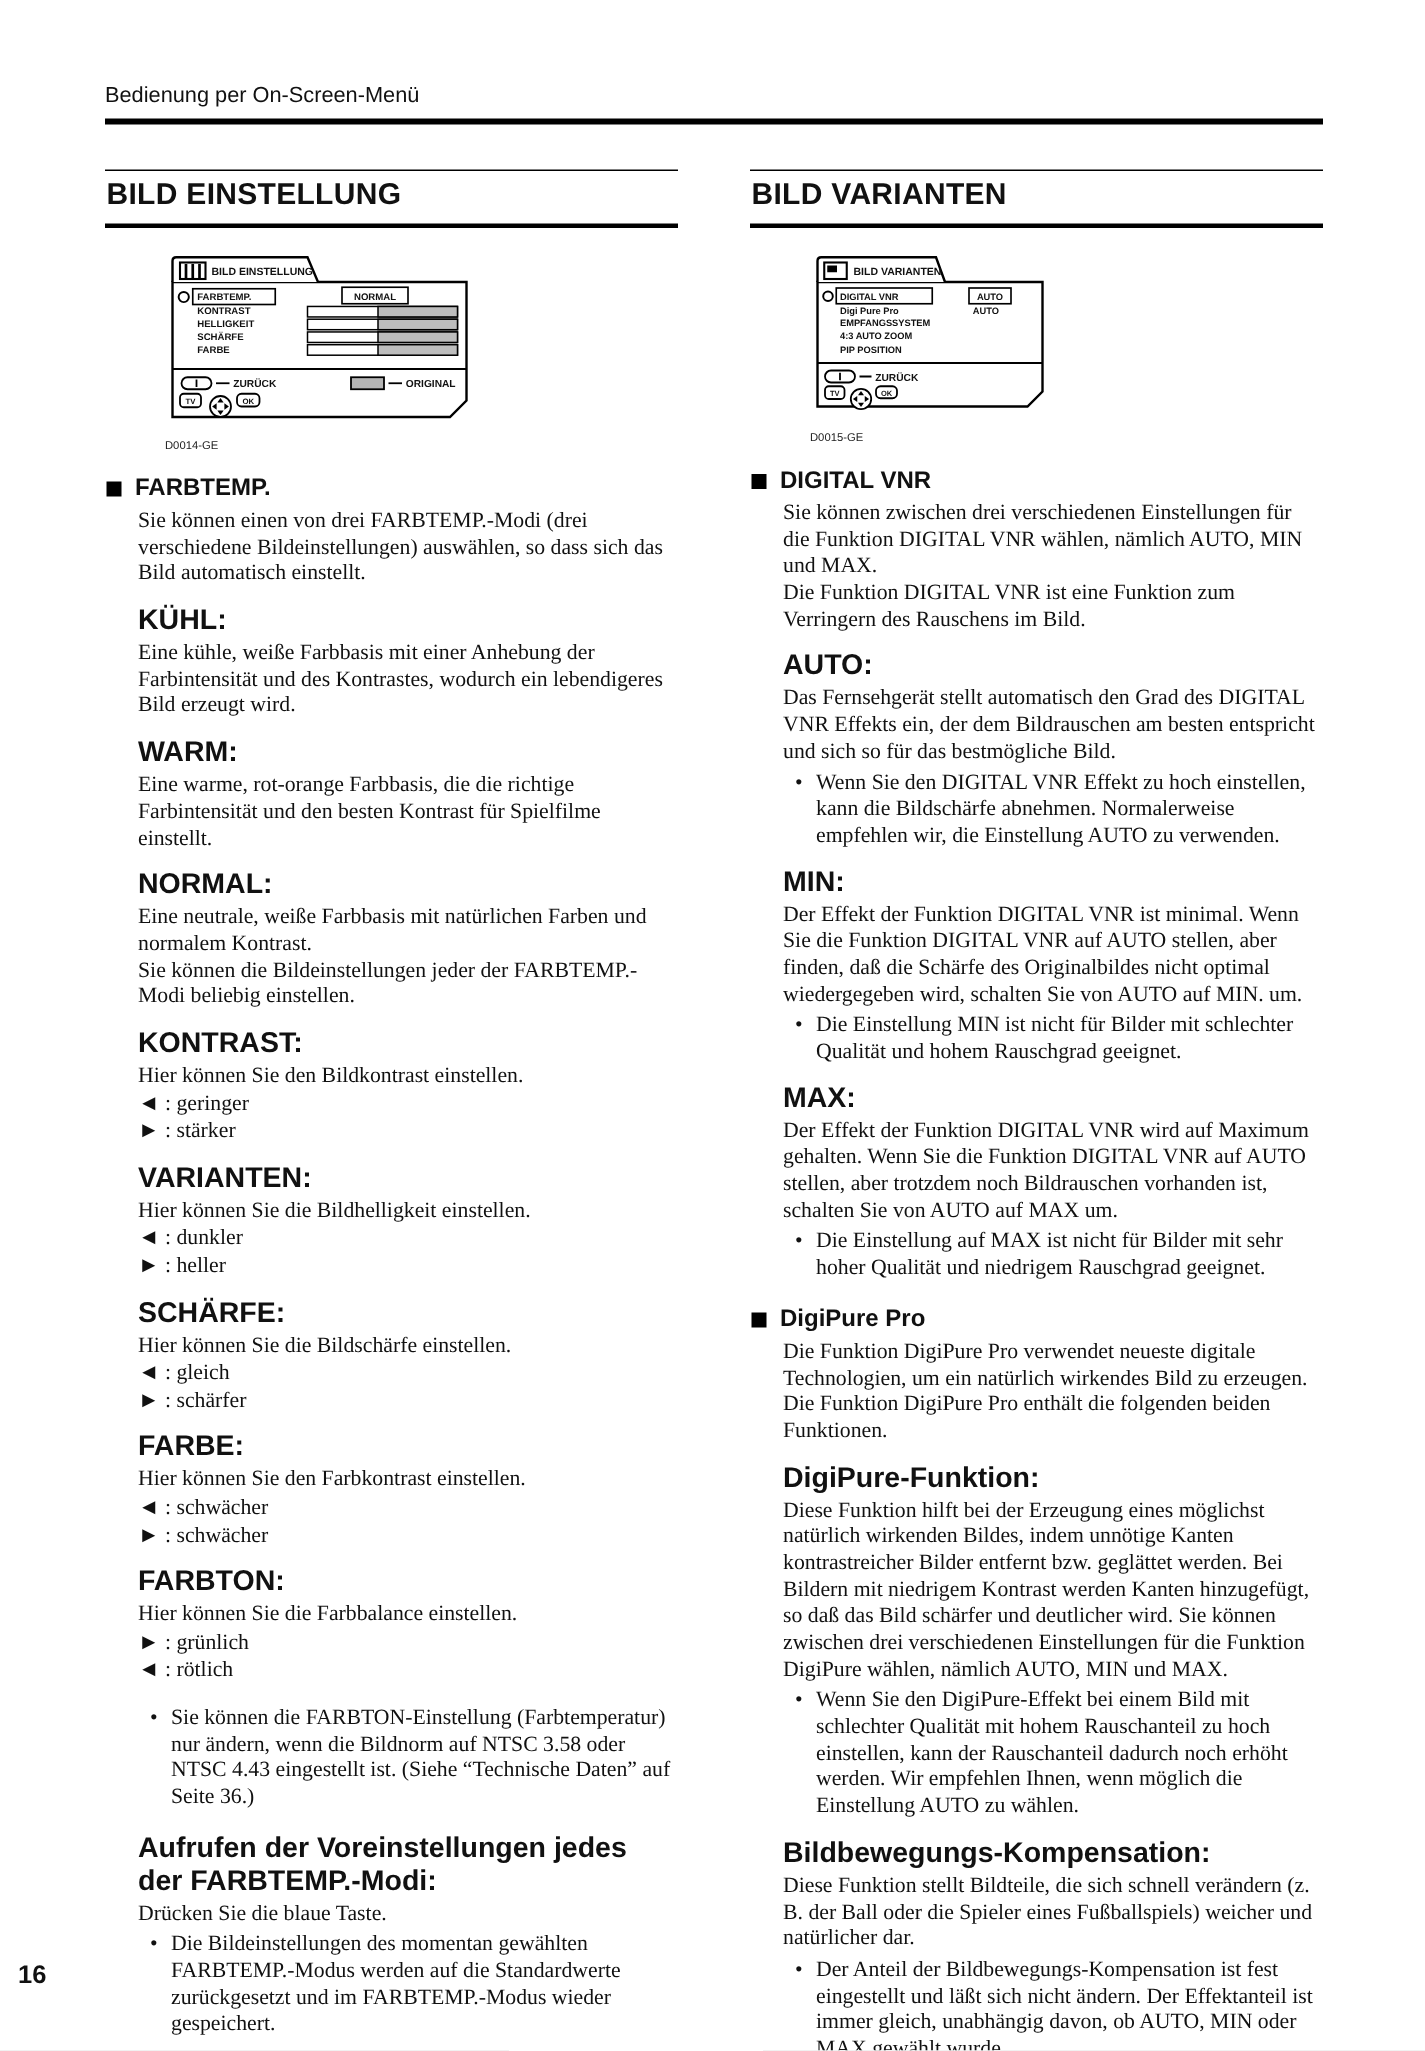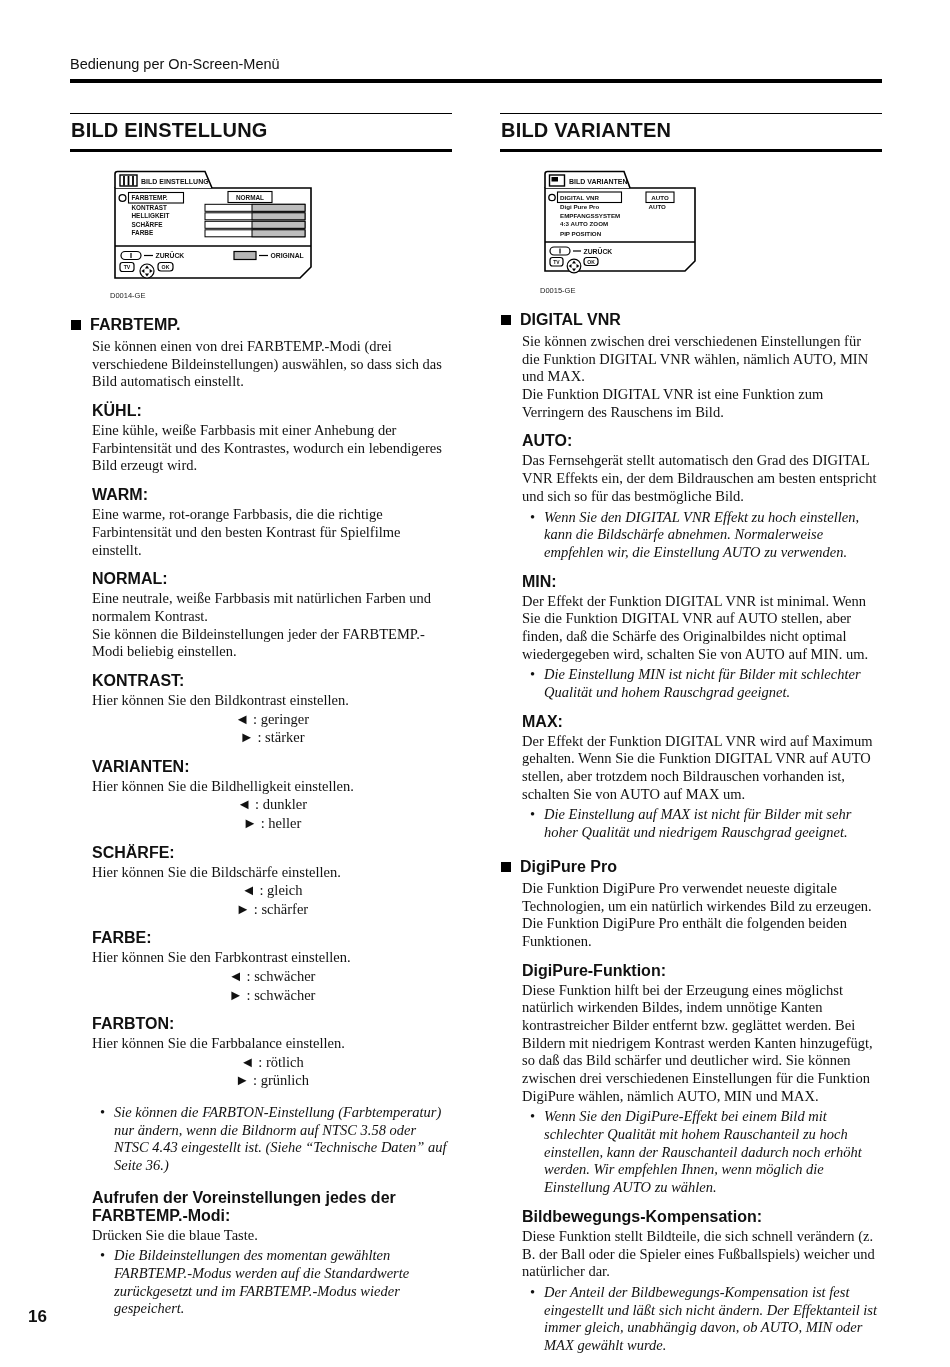--- a/index.html
+++ b/index.html
@@ -38,39 +38,39 @@
   .sec-head{
     display:flex;align-items:flex-start;
     font-family:"Liberation Sans", sans-serif;
     font-weight:bold;font-size:16px;
     margin:16px 0 4px 0;
   }
   .sq{display:inline-block;width:10px;height:10px;background:#000;margin:4px 9px 0 1px;flex:0 0 auto;}
   p.body{font-size:14.5px;line-height:1.22;margin:0 0 0 22px;}
   .subhead{
     font-family:"Liberation Sans", sans-serif;
-    font-weight:bold;font-size:16px;
+    font-weight:bold;font-size:19px;
     margin:11px 0 2px 22px;
   }
   .subhead.wide{margin-top:14px;}
-  p.arrow{font-family:"Liberation Serif","DejaVu Sans",serif;font-size:14.5px;line-height:1.28;margin:0 0 0 22px;text-align:center;}
+  p.arrow{font-family:"Liberation Serif","DejaVu Sans",serif;font-size:14.5px;line-height:1.28;margin:0 0 0 22px;}
   .note{display:flex;margin:14px 0 0 30px;font-size:14.5px;line-height:1.22;}
   .note.tight{margin-top:3px;}
   .note .bullet{flex:0 0 14px;}
-  .note .note-text{flex:1;font-style:italic;}
+  .note .note-text{flex:1;}
   .steps{margin-top:18px;}
   .step{
     border-top:2px solid #000;
     display:flex;
     font-family:"Liberation Sans","DejaVu Sans",sans-serif;
     font-weight:bold;font-size:15px;line-height:1.3;
     padding:7px 0 4px 2px;margin-bottom:12px;
   }
   .page-number{
-    position:absolute;left:28px;bottom:40px;
+    position:absolute;left:12px;bottom:40px;
     font-family:"Liberation Sans", sans-serif;
     font-weight:bold;font-size:17px;
   }
 </style>
 </head>
 <body>
 
 <div class="page">
 
   <div class="running-head">Bedienung per On-Screen-Menü</div>
@@ -186,22 +186,22 @@
         <p class="arrow">◄ : gleich</p>
         <p class="arrow">► : schärfer</p>
 
         <h4 class="subhead">FARBE:</h4>
         <p class="body">Hier können Sie den Farbkontrast einstellen.</p>
         <p class="arrow">◄ : schwächer</p>
         <p class="arrow">► : schwächer</p>
 
         <h4 class="subhead">FARBTON:</h4>
         <p class="body">Hier können Sie die Farbbalance einstellen.</p>
+        <p class="arrow">► : grünlich</p>
         <p class="arrow">◄ : rötlich</p>
-        <p class="arrow">► : grünlich</p>
 
         <div class="note">
           <span class="bullet">•</span>
           <span class="note-text">Sie können die FARBTON-Einstellung (Farbtemperatur) nur ändern, wenn die Bildnorm auf NTSC 3.58 oder NTSC 4.43 eingestellt ist. (Siehe “Technische Daten” auf Seite 36.)</span>
         </div>
 
         <h4 class="subhead wide" style="max-width:330px;">Aufrufen der Voreinstellungen jedes der FARBTEMP.-Modi:</h4>
         <p class="body">Drücken Sie die blaue Taste.</p>
         <div class="note tight">
           <span class="bullet">•</span>

